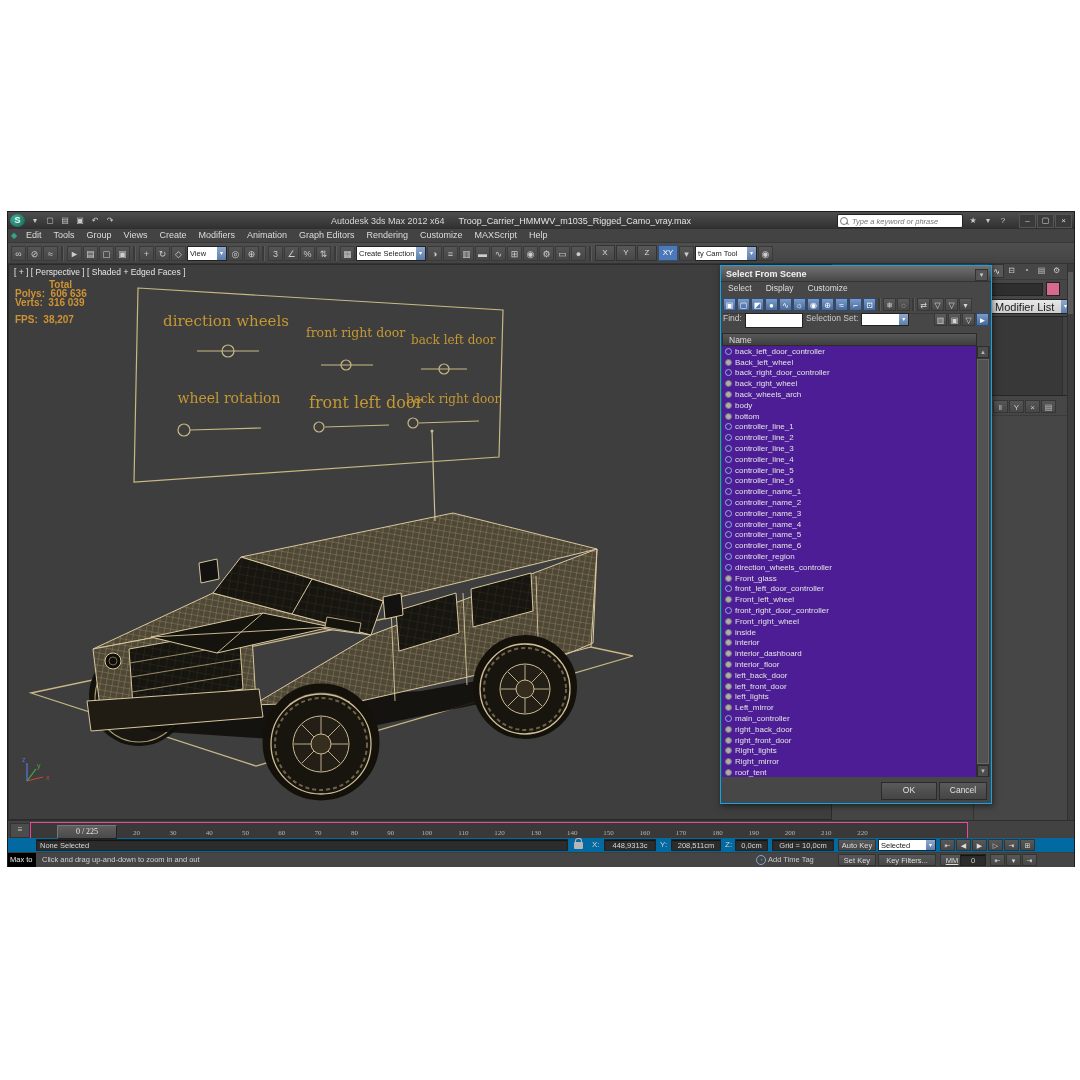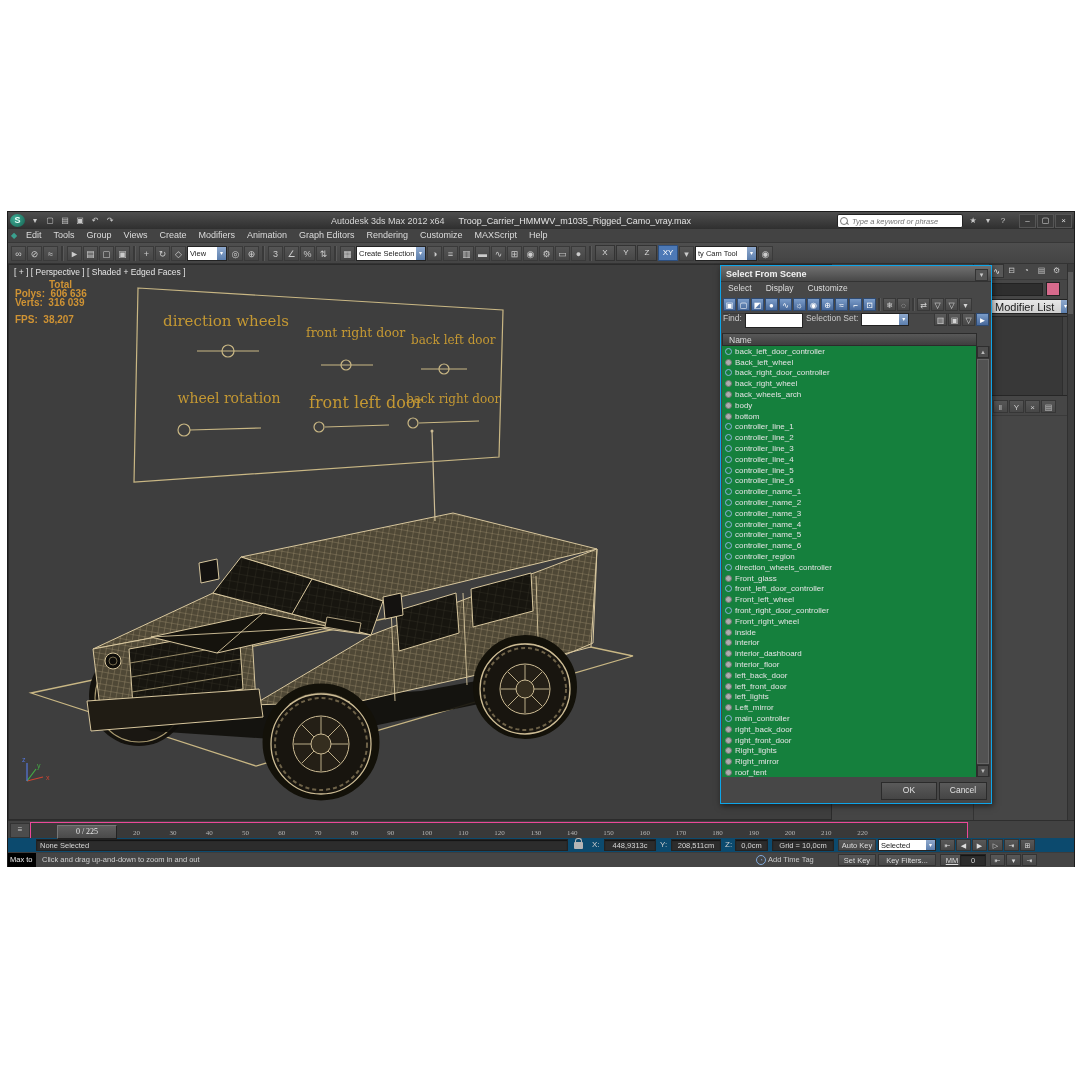--- a/index.html
+++ b/index.html
@@ -63,21 +63,21 @@
   .dlg-ico{width:13px;height:13px;text-align:center;line-height:13px;font-size:8px;color:#d6d6d6;background:linear-gradient(#5b5b5b,#474747);border:1px solid #383838;box-sizing:border-box;}
   .dlg-ico.blue{background:linear-gradient(#7a9cc9,#48699b);border-color:#2e4a72;color:#fff;}
   .dlg-sep{width:2px;height:13px;background:#3a3a3a;border-right:1px solid #5a5a5a;margin:0 1px;}
   .dlg-find{position:absolute;left:2px;top:47px;right:2px;height:18px;display:flex;align-items:flex-start;gap:3px;}
   .dlg-find label{font-size:8.5px;color:#ccc;}
   .find-input{width:52px;height:11px;background:#fff;border:1px solid #222;font-size:7.5px;font-family:"Liberation Sans",sans-serif;color:#222;}
   .ss-combo{width:46px;height:11px;background:#fff;border:1px solid #222;display:flex;justify-content:flex-end;}
   .ss-combo .combo-arr{height:11px;line-height:11px;}
   #dlg-findbtns{display:flex;gap:1px;margin-left:auto;}
   .dlg-col-header{position:absolute;left:1px;top:67px;right:14px;height:13px;background:linear-gradient(#585858,#3f3f3f);border:1px solid #2b2b2b;box-sizing:border-box;font-size:8.5px;color:#ddd;padding-left:6px;line-height:12px;}
-  .dlg-list{position:absolute;left:1px;top:80px;right:14px;bottom:26px;background:#15803d;overflow:hidden;text-align:center;}
+  .dlg-list{position:absolute;left:1px;top:80px;right:14px;bottom:26px;background:#4c1d95;overflow:hidden;text-align:center;}
   .srow{height:10.8px;display:flex;align-items:center;padding-left:3px;}
   .li-ic{width:7px;height:7px;border-radius:50%;margin-right:3px;flex:none;box-sizing:border-box;}
   .li-ic.controller{border:1px solid #8fb3dc;background:transparent;}
   .li-ic.geometry{background:#adadad;border:1px solid #757575;}
   .srow span.lbl{font-size:8px;color:#e3e3e3;white-space:nowrap;}
   .dlg-scroll{position:absolute;right:1px;top:80px;bottom:26px;width:13px;background:#383838;border-left:1px solid #2c2c2c;}
   .sc-btn{position:absolute;left:0;width:12px;height:12px;background:#4d4d4d;border:1px solid #2e2e2e;color:#bbb;font-size:6px;text-align:center;line-height:11px;box-sizing:border-box;}
   .sc-up{top:0;} .sc-dn{bottom:0;}
   .sc-thumb{position:absolute;left:0;top:13px;bottom:13px;width:12px;background:#525252;border:1px solid #666;box-sizing:border-box;}
   .dlg-buttons{position:absolute;left:0;bottom:0;width:100%;height:25px;}
@@ -102,21 +102,21 @@
   .cp-scrollstrip .thumb{position:absolute;left:0;top:8px;width:5px;height:42px;background:#5a5a5a;}
 
   
   .timeline{position:absolute;left:0;top:608px;width:100%;height:18px;background:#424242;border-top:1px solid #2e2e2e;}
   .tl-btn{position:absolute;left:2px;top:2px;width:18px;height:13px;background:#4c4c4c;border:1px solid #333;color:#ccc;font-size:8px;text-align:center;line-height:12px;}
   .ruler{position:absolute;left:22px;top:1px;right:106px;height:15px;background:#393939;border:1px solid #ec4899;font-family:Liberation Serif, serif;}
   .tick{position:absolute;bottom:1px;transform:translateX(-50%);font-size:7px;color:#b5b5b5;}
   .tl-slider{position:absolute;left:26px;top:2px;width:58px;height:12px;background:linear-gradient(#5f5f5f,#4a4a4a);border:1px solid #777;border-bottom-color:#222;border-right-color:#222;color:#e8e8e8;font-size:8px;text-align:center;line-height:12px;z-index:2;}
 
   
-  .status1{position:absolute;left:0;top:626px;width:100%;height:14px;background:#0c4a6e;}
+  .status1{position:absolute;left:0;top:626px;width:100%;height:14px;background:#0369a1;}
   .status2{position:absolute;left:0;top:640px;width:100%;height:14px;background:#454545;border-top:1px solid #3c3c3c;}
   .sunken{position:absolute;background:#2c2c2c;border:1px solid #222;box-shadow:inset 0 1px 1px rgba(0,0,0,.6);color:#d6d6d6;font-size:7.5px;line-height:11px;box-sizing:border-box;}
   .slabel{position:absolute;font-size:8px;color:#cfcfcf;line-height:14px;}
   .sbtn{position:absolute;top:1px;height:12px;background:linear-gradient(#585858,#474747);border:1px solid #333;color:#ddd;font-size:7.5px;text-align:center;line-height:11px;box-sizing:border-box;}
   .wcombo{position:absolute;top:1px;height:12px;background:#fff;border:1px solid #222;display:flex;align-items:center;justify-content:space-between;box-sizing:border-box;}
   .wcombo .lbl{font-size:7.5px;color:#222;padding-left:2px;}
   .lock{position:absolute;left:566px;top:4px;width:9px;height:7px;background:#b5b5b5;border-radius:1px;}
   .lock::before{content:"";position:absolute;left:1px;top:-4px;width:5px;height:4px;border:1.5px solid #b5b5b5;border-bottom:none;border-radius:3px 3px 0 0;}
   .listener{position:absolute;left:0;top:0;width:28px;height:14px;background:#000;color:#eee;font-size:7.5px;line-height:14px;padding-left:2px;box-sizing:border-box;}
   .clock{display:inline-block;width:8px;height:8px;border-radius:50%;border:1px solid #7fa8d9;color:#7fa8d9;font-size:6px;line-height:8px;text-align:center;margin-right:2px;vertical-align:middle;}

